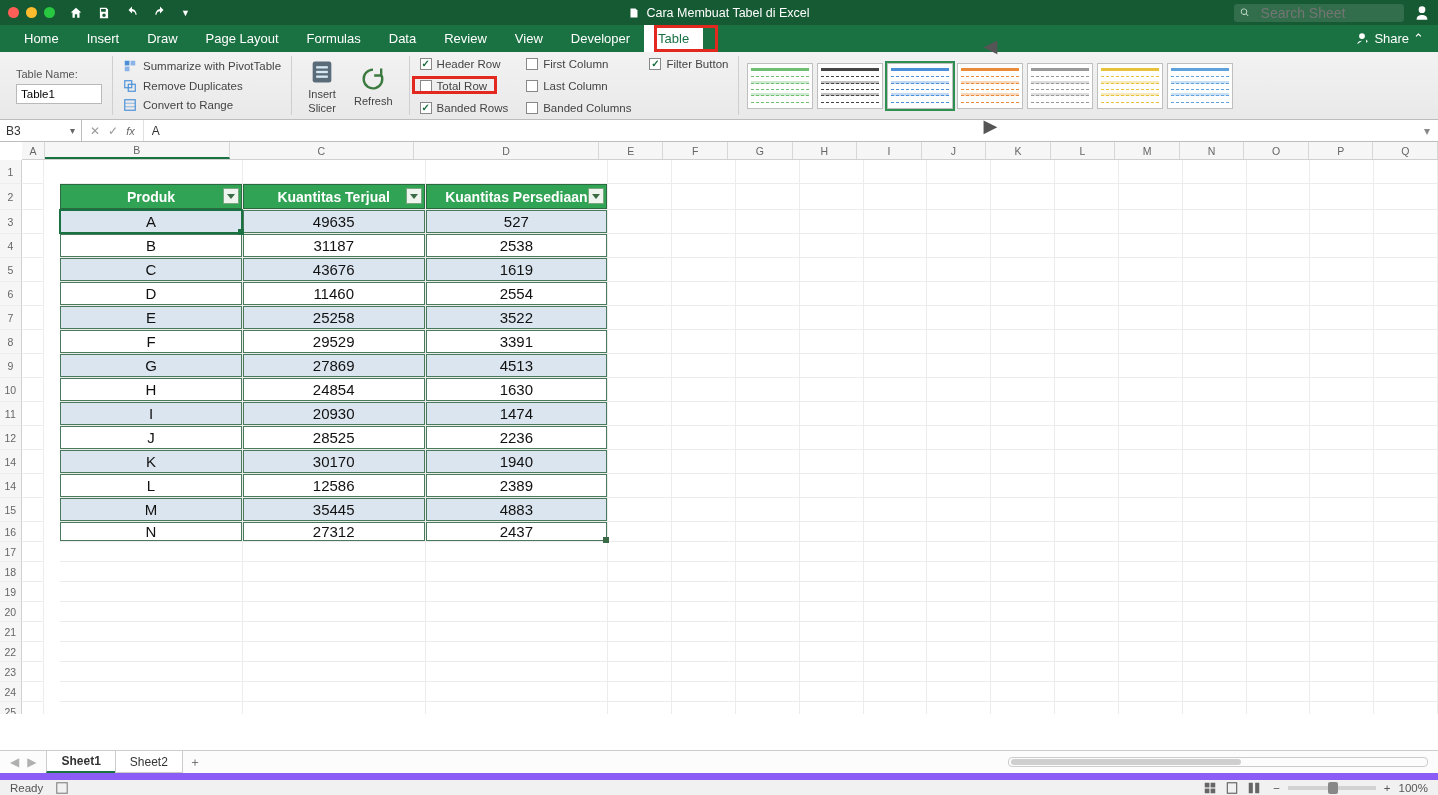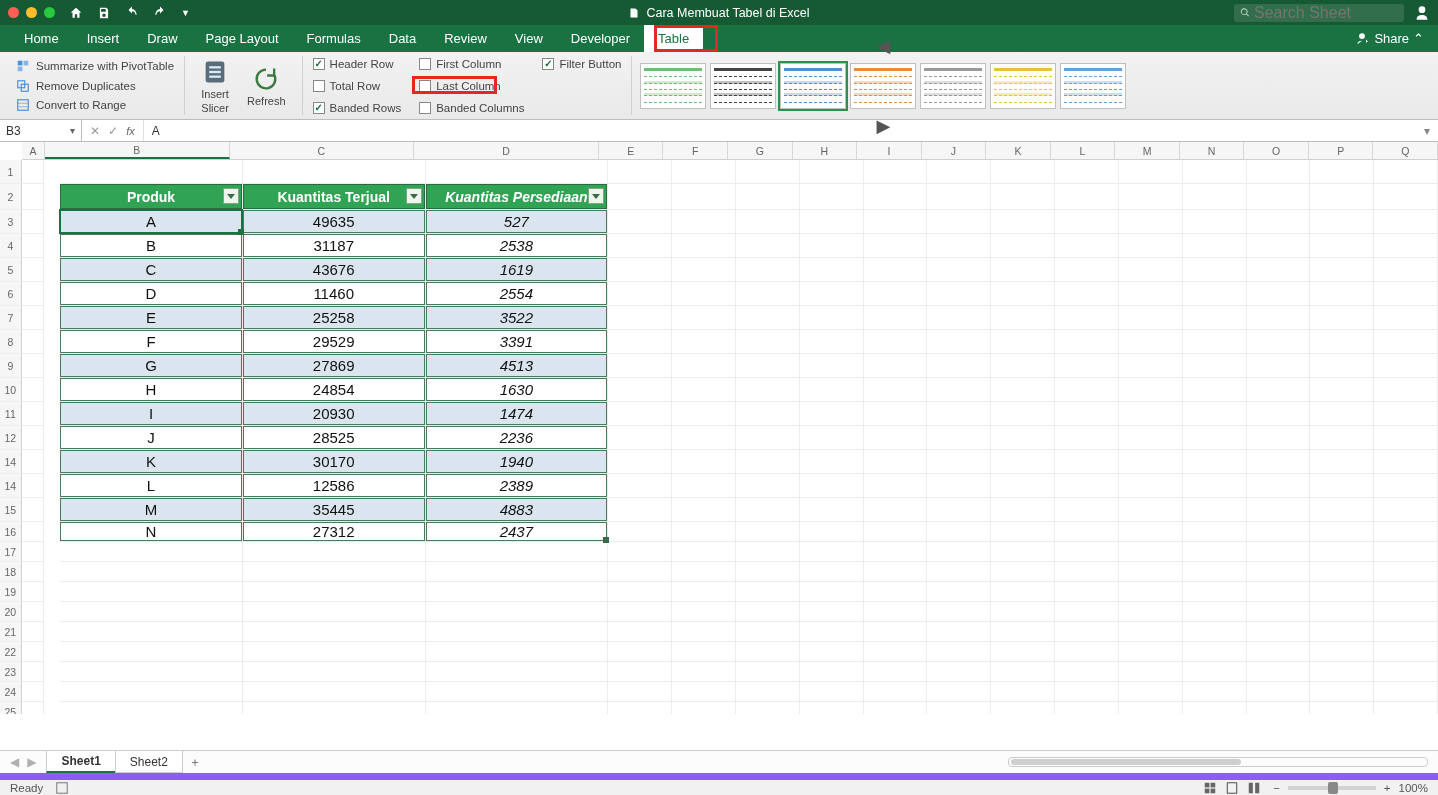--- a/index.html
+++ b/index.html
@@ -12,21 +12,21 @@
 .traffic .red { background: #ff5f57; }
 .traffic .yellow { background: #febc2e; }
 .traffic .green { background: #28c840; }
 .title-icons { display: flex; gap: 14px; align-items: center; }
 .title-icons svg { width: 14px; height: 14px; fill: #fff; }
 .title-text { position: absolute; left: 50%; transform: translateX(-50%); font-size: 12.5px; display:flex; align-items:center; gap:6px;}
 .title-text svg{width:12px;height:12px;fill:#fff;}
 .title-right { margin-left: auto; display: flex; align-items: center; gap: 10px; }
 .search-box { display:flex; align-items:center; background: rgba(255,255,255,0.12); border-radius: 3px; height: 18px; padding: 0 6px; width: 170px; }
 .search-box svg { width: 11px; height: 11px; fill: #cfe3d6; margin-right:4px;}
-.search-box input { background: transparent; border: none; outline: none; color: #cfe3d6; font-size: 16px; width: 100%; }
+.search-box input { background: transparent; border: none; outline: none; color: #cfe3d6; font-size: 14px; width: 100%; margin-left: 7px; }
 .avatar { width: 16px; height: 16px; fill:#fff;}
 
 
 .ribbon-tabs { height: 27px; background: #1a7243; display: flex; align-items: center; padding: 0 10px; gap: 0; color: #fff; font-size: 13px; }
 .ribbon-tabs .tab { padding: 0 14px; height: 100%; display: flex; align-items: center; cursor: pointer; }
 .ribbon-tabs .tab.active { background: #fff; color: #1a7243; }
 .ribbon-tabs .spacer { flex: 1; }
 .share { display:flex; align-items:center; gap:5px; font-size:13px;}
 .chev { padding: 0 4px;}
 
@@ -79,21 +79,21 @@
 .colheads .chD{width:186px;}
 .colheads .rest{width:65px;}
 
 .rows { display:flex; flex-direction:column;}
 .row { display:flex; height:24px; }
 .rowhead { width:22px; background:#f6f6f6; border-right:1px solid #d0d0d0; border-bottom:1px solid #eee; font-size:10.5px; color:#666; display:flex; align-items:center; justify-content:center;}
 .cell { border-right:1px solid #ececec; border-bottom:1px solid #ececec; }
 .cell.A{width:23px;}
 .cell.B{width:186px;margin-left:16px;}
 .cell.C{width:186px;}
-.cell.D{width:186px;font-style:italic;}
+.cell.D{width:186px;}
 .cell.rest{width:65px;}
 
 
 .xl-th { background:#31a354; color:#fff; font-weight:bold; border:1px solid #2b6a3e; display:flex; align-items:center; justify-content:center; position:relative; height:100%; font-size:14px;}
 .filter-btn { position:absolute; right:2px; top:3px; width:16px; height:16px; background:#eef5ee; border:1px solid #7aa77f; display:flex; align-items:center; justify-content:center;}
 .filter-btn::after{content:""; border-left:4px solid transparent;border-right:4px solid transparent;border-top:5px solid #3a6b46;}
 .xl-td { border:1px solid #4a7a5c; display:flex; align-items:center; justify-content:center; height:100%; font-size:15px; color:#111;}
 .xl-td.band { background:#dbe5ef;}
 .xl-td.sel { outline:2px solid #1a7243; outline-offset:-1px;}
 .handle{position:absolute; width:6px; height:6px; background:#1a7243;}
@@ -175,20 +175,24 @@
     <svg width="14" height="14" viewBox="0 0 24 24" fill="#fff">
         <path d="M12 12a5 5 0 100-10 5 5 0 000 10zm7 1l3 3-3 3M4 21c0-4 4-6 8-6"></path>
       </svg>
     <span>Share</span>
   </div>
   <div class="chev">⌃</div>
 </div>
 <div class="hl-tabletab"></div>
 
 <div class="ribbon-body">
+  <div class="ribbon-group">
+    <div class="tname-label">Table Name:</div>
+    <input class="tname-input" value="Table1" style="">
+  </div>
   <div class="ribbon-group">
     <div class="tool-row">
       <svg viewBox="0 0 24 24">
           <rect x="3" y="3" width="8" height="8" fill="#4a90d9"></rect>
           <rect x="13" y="3" width="8" height="8" fill="#8ab4e8"></rect>
           <rect x="3" y="13" width="8" height="8" fill="#8ab4e8"></rect>
         </svg>
       <span>Summarize with PivotTable</span>
     </div>
     <div class="tool-row">

